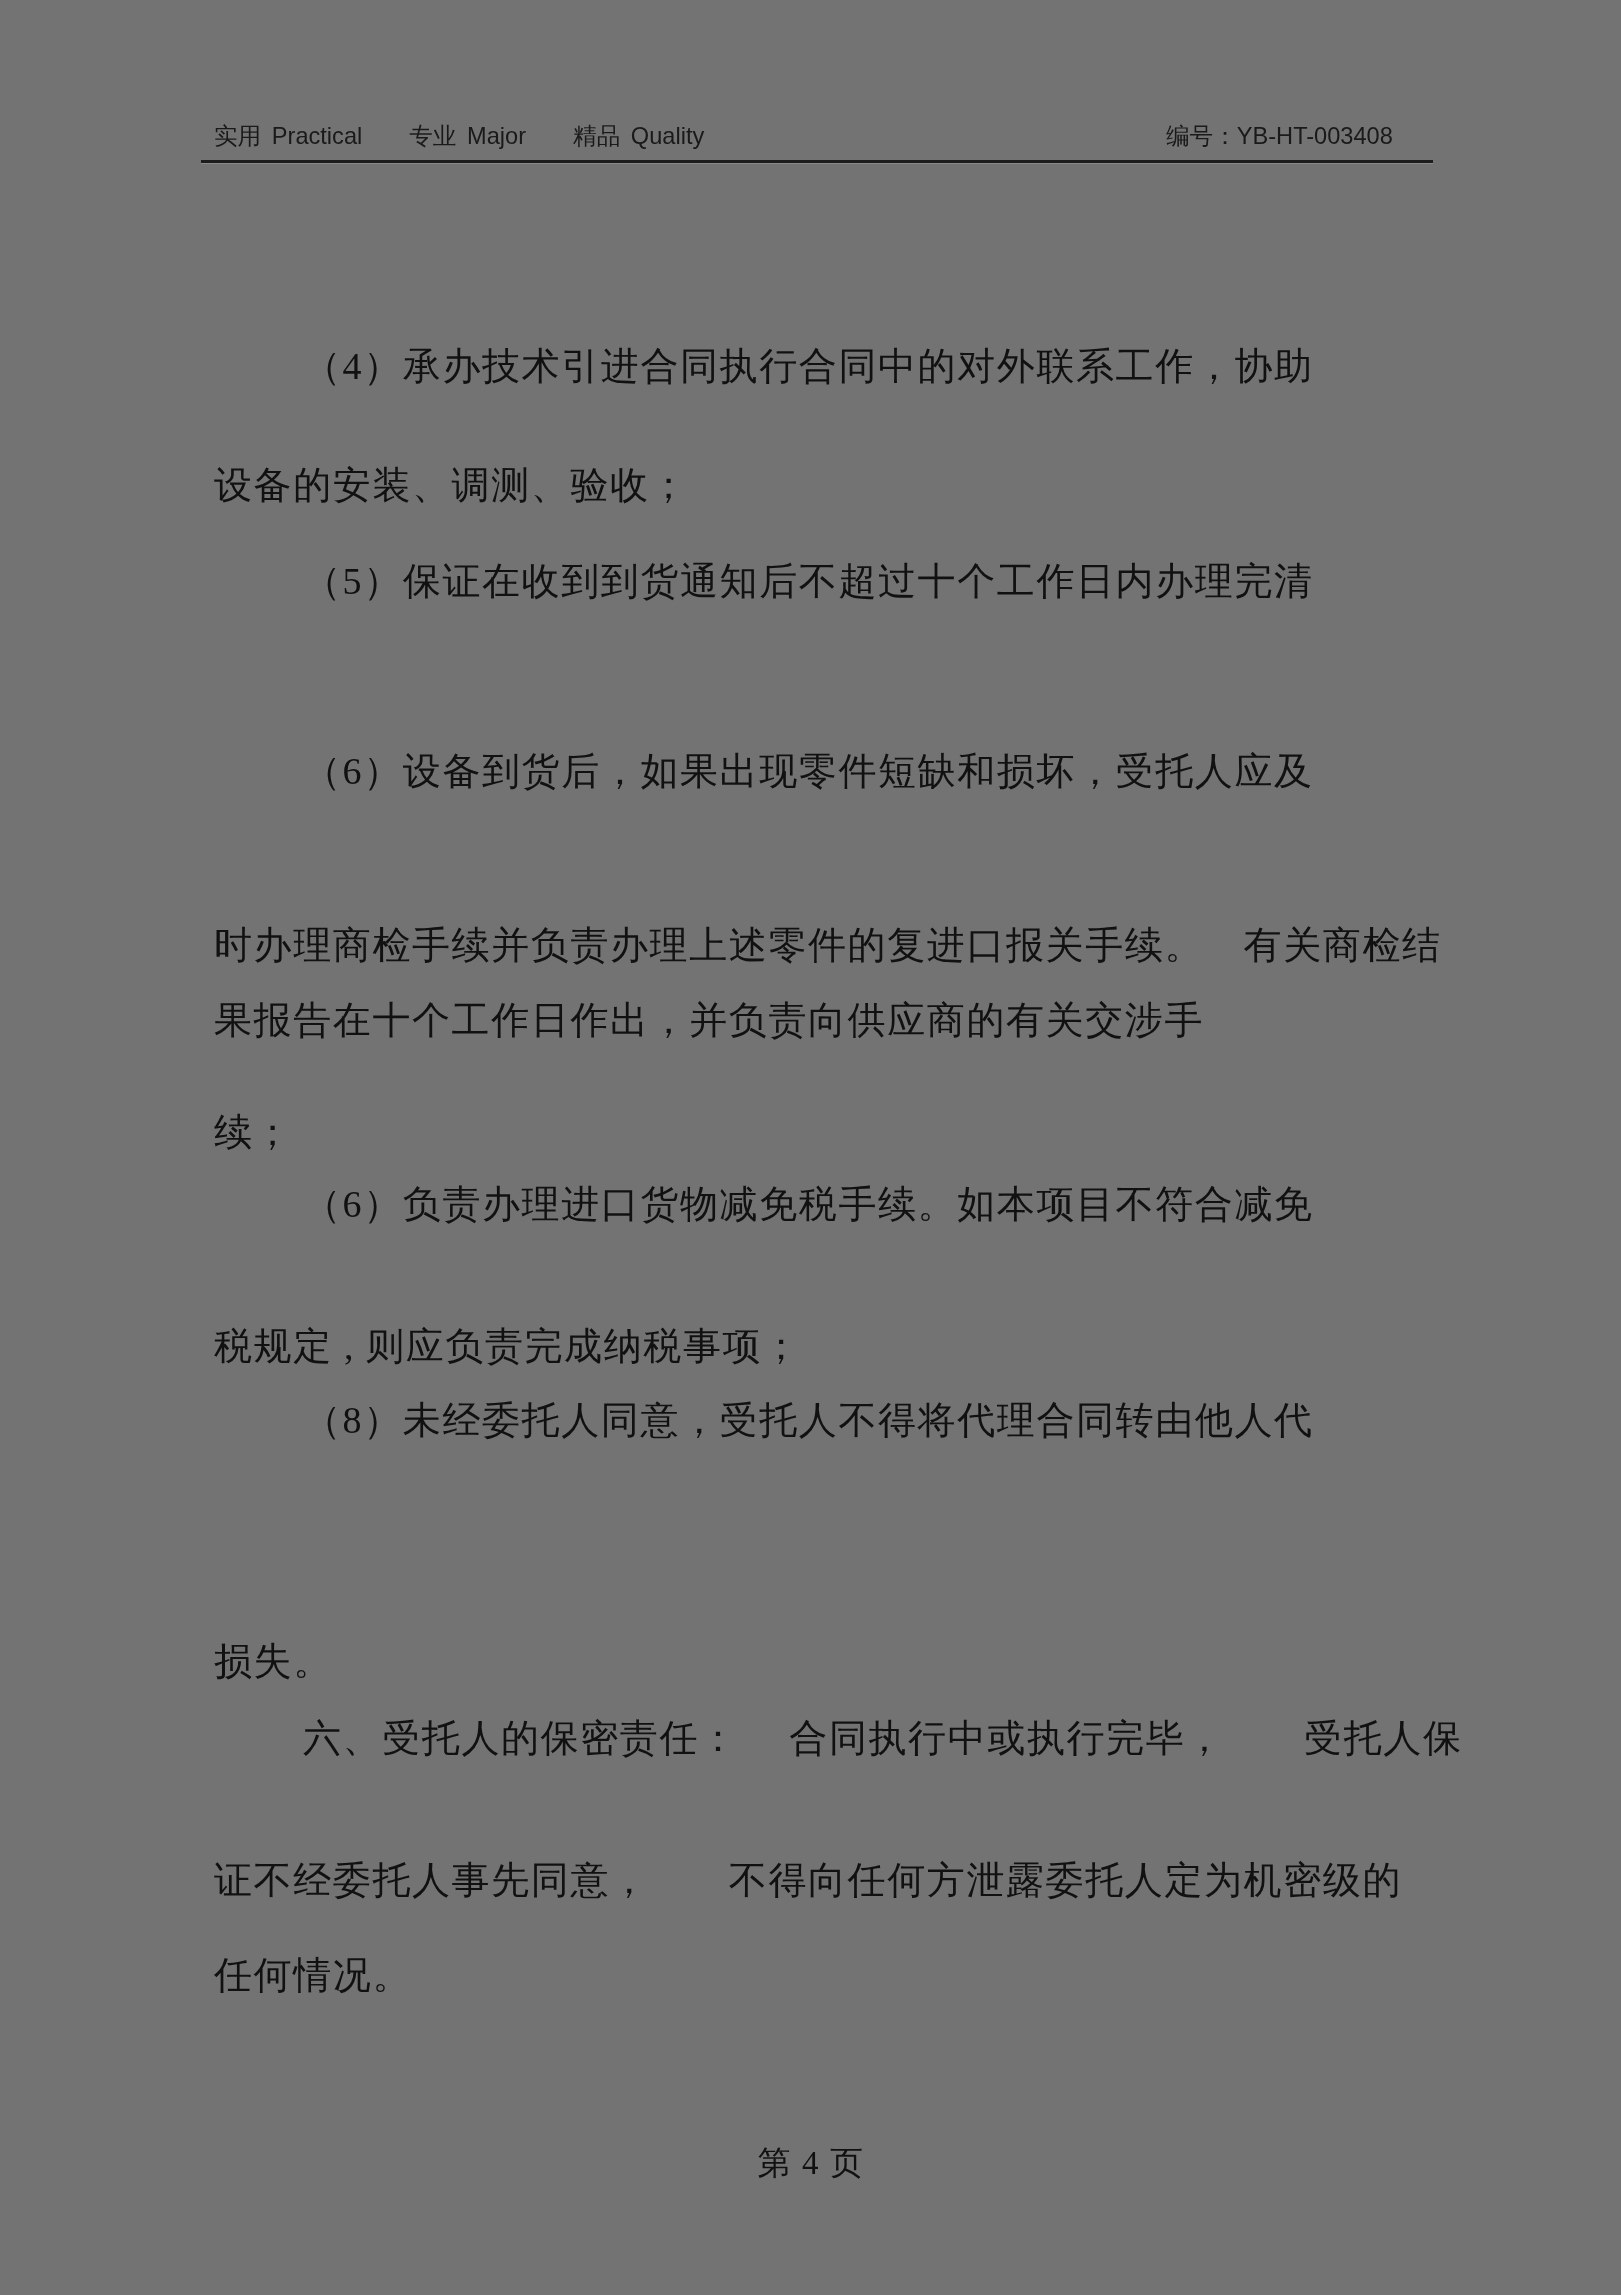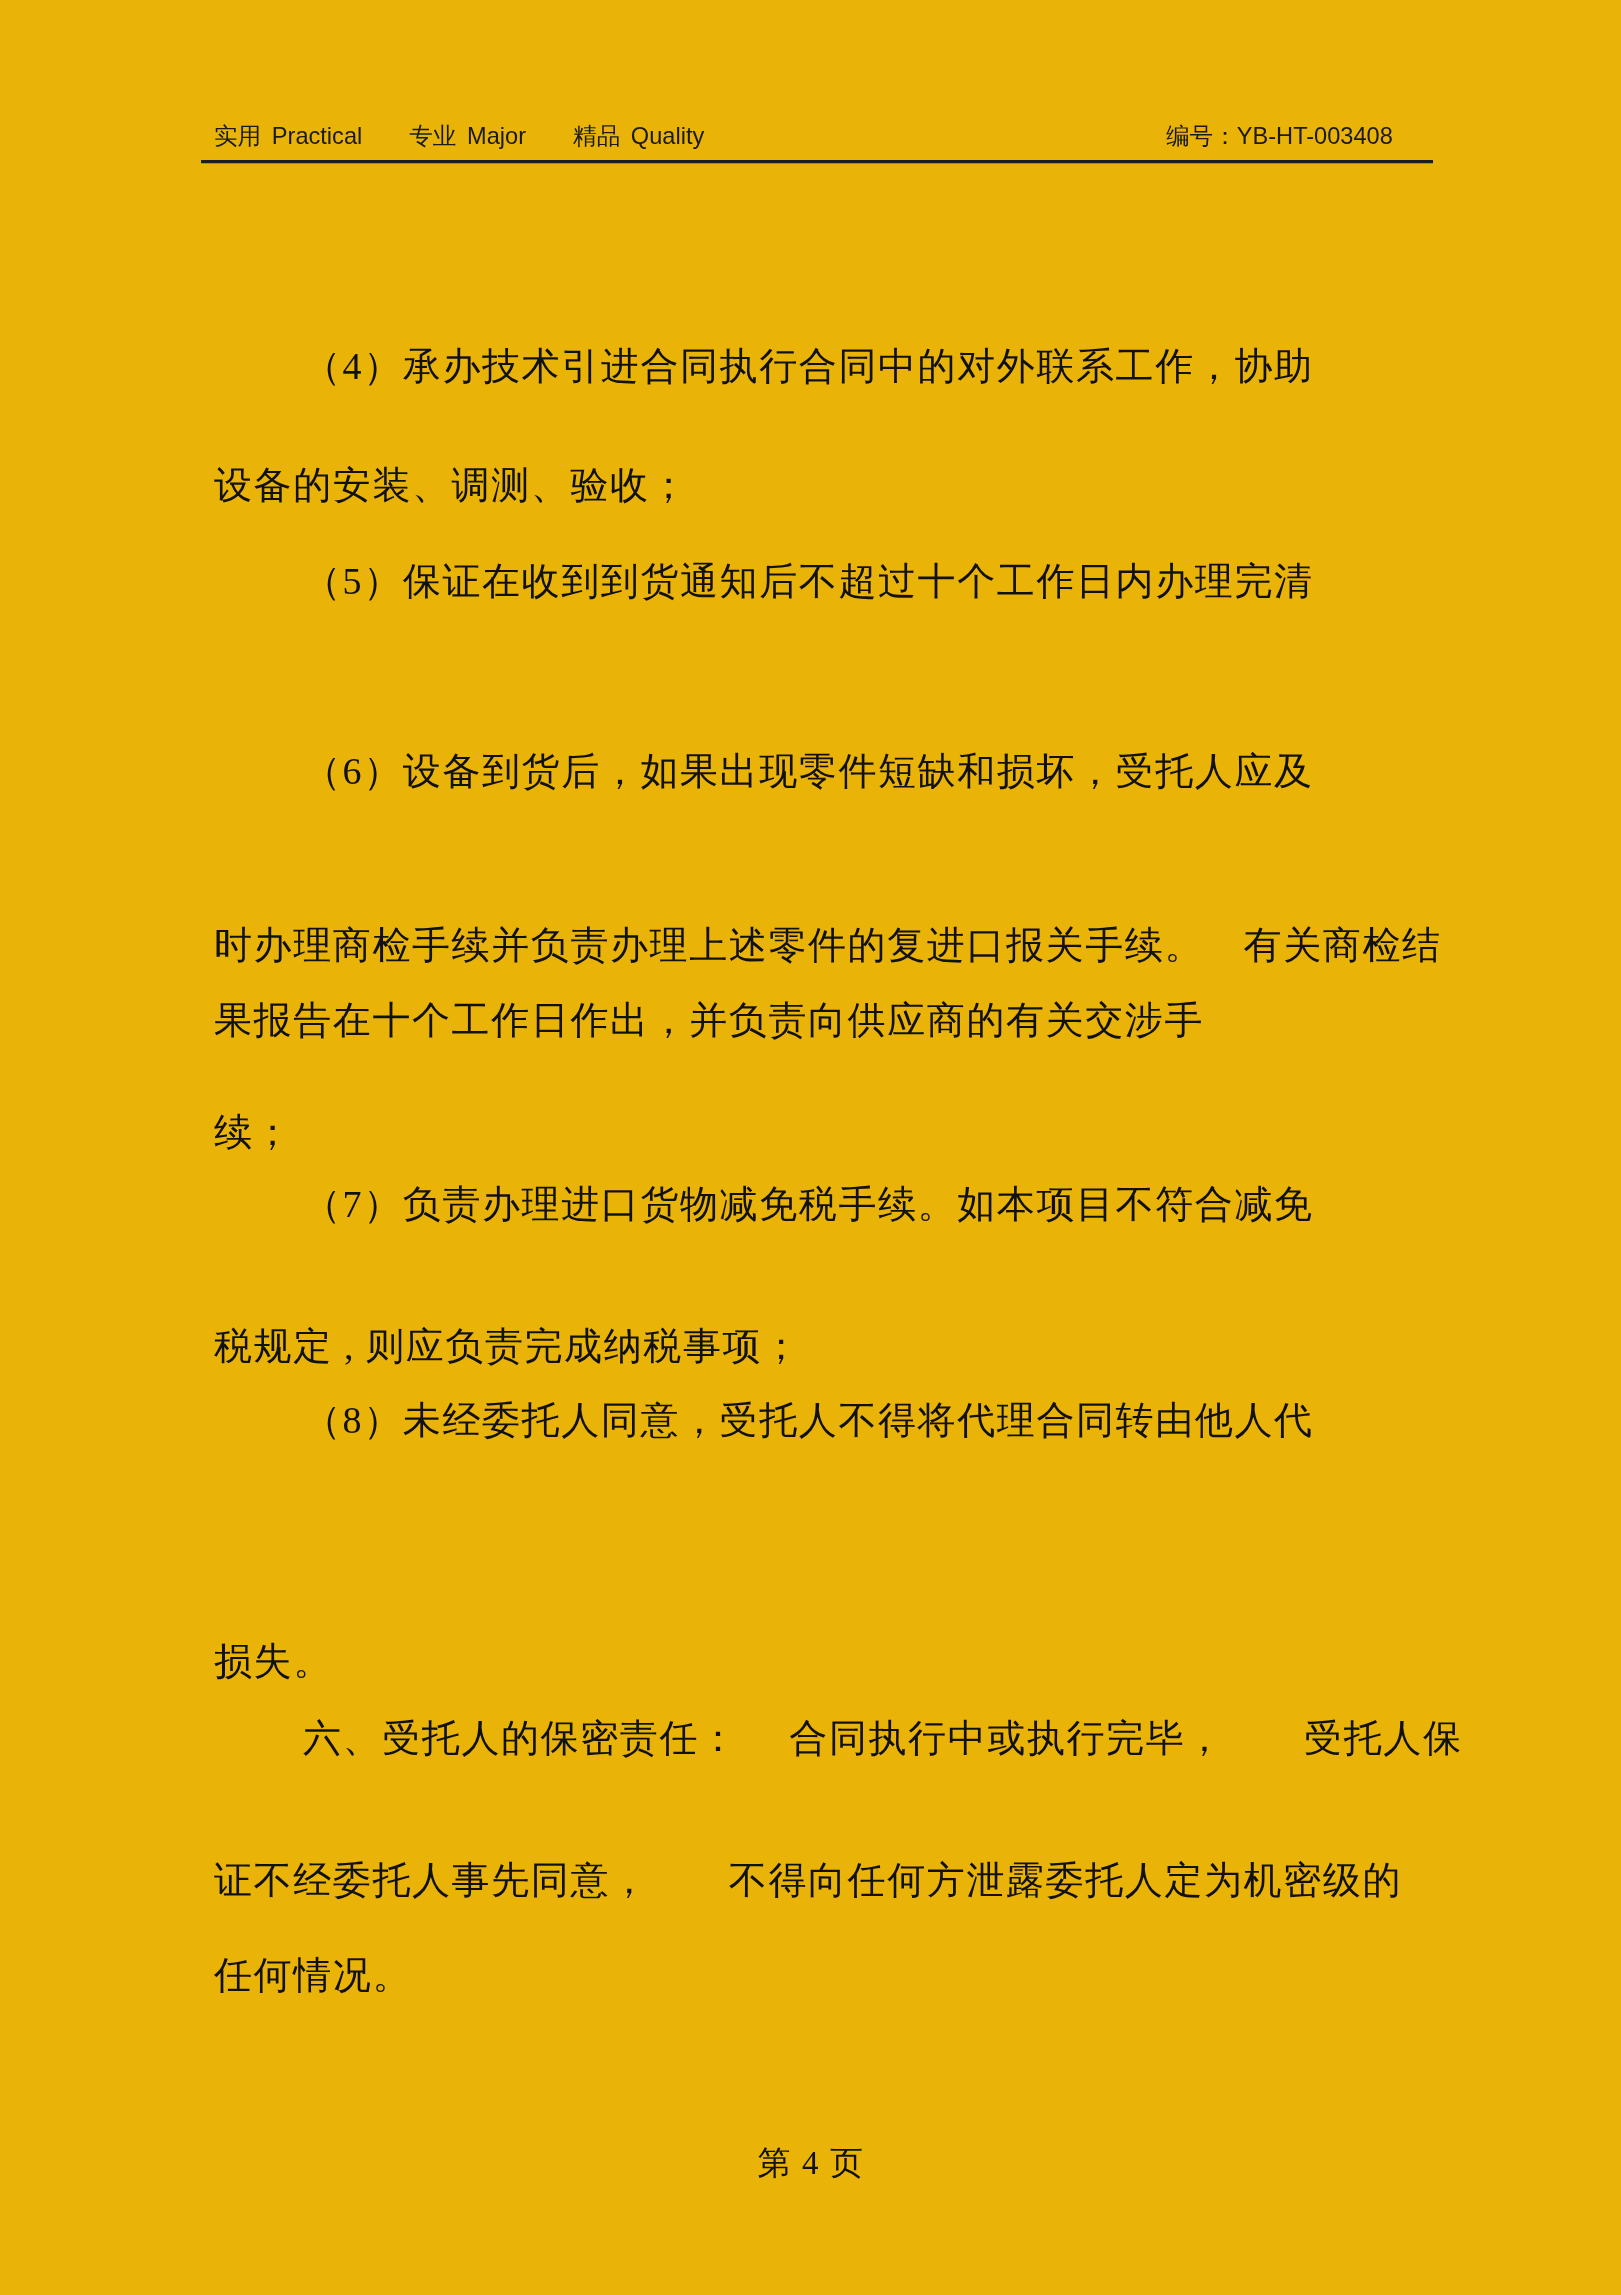--- a/index.html
+++ b/index.html
@@ -4,21 +4,21 @@
 <style>
   html, body {
     margin: 0;
     padding: 0;
     background: #ffffff;
   }
   .page {
     position: relative;
     width: 1622px;
     height: 2295px;
-    background: #eab308;
+    background: #737373;
     overflow: hidden;
     font-family: "Liberation Serif", "DejaVu Serif", serif;
     color: #141414;
     text-decoration: underline;
   }
   
   .hdr-tagline {
     position: absolute;
     left: 214px;
     top: 122px;
@@ -109,21 +109,21 @@
   <div class="bline indent" style="top:345px">（4）承办技术引进合同执行合同中的对外联系工作，协助</div>
   <div class="bline flush" style="top:424px">设备的安装、调测、验收；</div>
 
   <div class="bline indent" style="top:560px">（5）保证在收到到货通知后不超过十个工作日内办理完清</div>
 
   <div class="bline indent" style="top:750px">（6）设备到货后，如果出现零件短缺和损坏，受托人应及</div>
   <div class="bline flush" style="top:884px">时办理商检手续并负责办理上述零件的复进口报关手续。　有关商检结</div>
   <div class="bline flush" style="top:959px">果报告在十个工作日作出，并负责向供应商的有关交涉手</div>
   <div class="bline flush" style="top:1071px">续；</div>
 
-  <div class="bline indent" style="top:1183px">（7）负责办理进口货物减免税手续。如本项目不符合减免</div>
+  <div class="bline indent" style="top:1183px">（6）负责办理进口货物减免税手续。如本项目不符合减免</div>
   <div class="bline flush" style="top:1285px">税规定 , 则应负责完成纳税事项；</div>
 
   <div class="bline indent" style="top:1399px">（8）未经委托人同意，受托人不得将代理合同转由他人代</div>
   <div class="bline flush" style="top:1600px">损失。</div>
 
   <div class="bline indent" style="top:1717px">六、受托人的保密责任：　 合同执行中或执行完毕，　　受托人保</div>
   <div class="bline flush" style="top:1819px">证不经委托人事先同意，　　不得向任何方泄露委托人定为机密级的</div>
   <div class="bline flush" style="top:1914px">任何情况。</div>
 
   <div class="page-footer">第 4 页</div>

